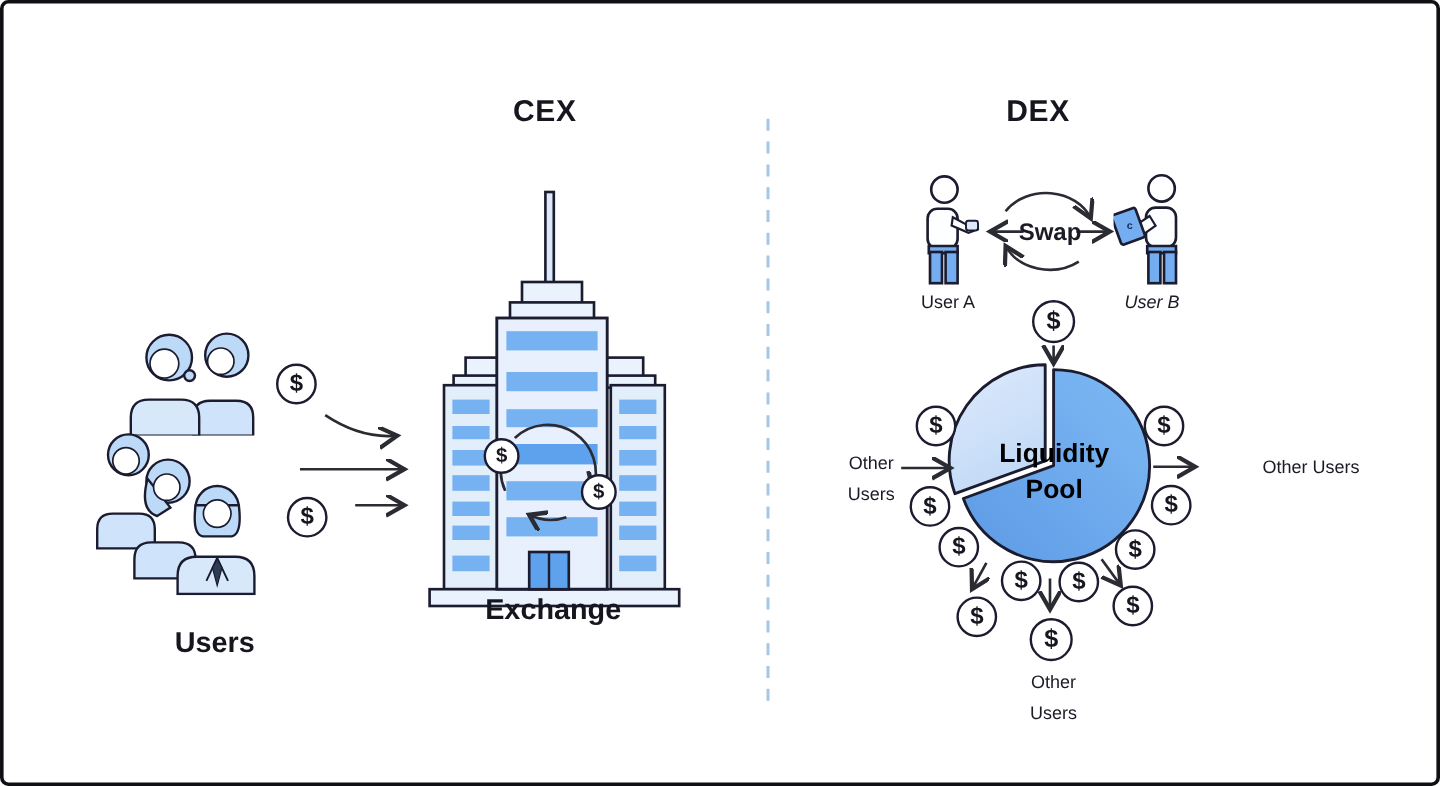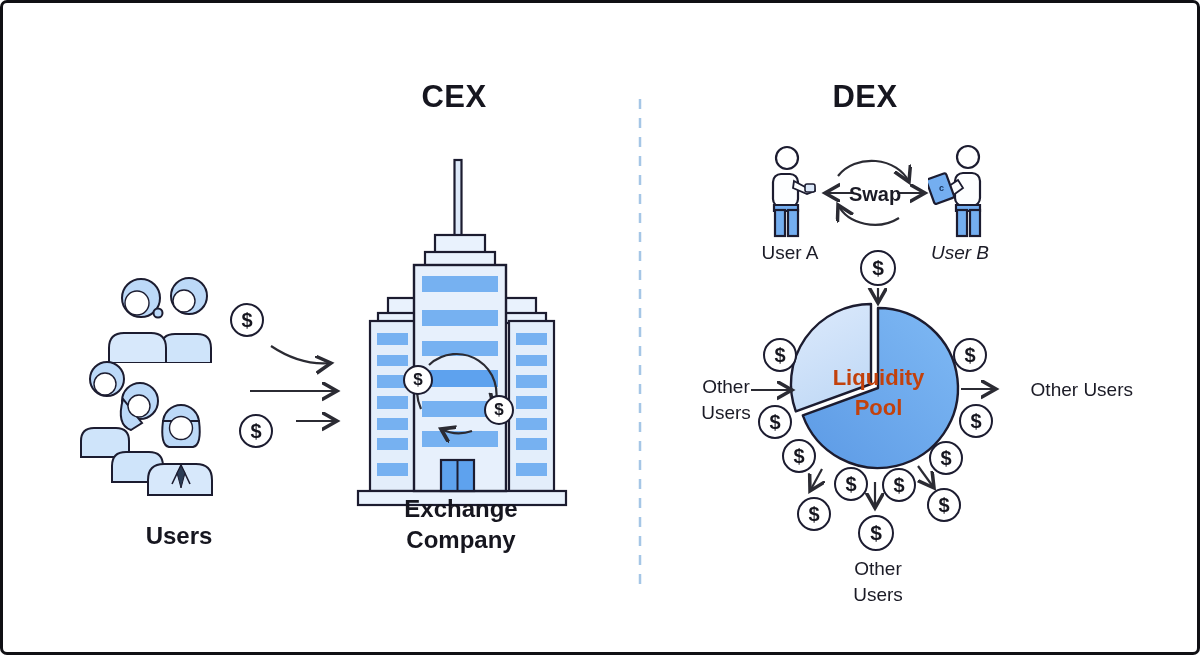--- a/index.html
+++ b/index.html
@@ -2,32 +2,32 @@
 <html><head>
 <meta charset="utf-8">
 <style>
   html,body{margin:0;padding:0;background:#fff;}
   .frame{
     position:relative;width:1194px;height:649px;
     border:3px solid #101014;border-radius:7px;background:#fff;
     font-family:"Liberation Sans",sans-serif;color:#16161f;overflow:hidden;
   }
   .abs{position:absolute;}
-  .title{font-size:31px;font-weight:700;letter-spacing:.5px;text-align:center;width:120px;}
+  .title{font-size:25px;font-weight:700;letter-spacing:.5px;text-align:center;width:120px;}
   .biglabel{font-size:24px;font-weight:700;text-align:center;line-height:31px;}
-  .smlabel{font-size:19px;font-weight:400;text-align:center;line-height:26px;color:#1b1b26;}
+  .smlabel{font-size:15px;font-weight:400;text-align:center;line-height:26px;color:#1b1b26;}
   .coin{
     position:absolute;box-sizing:border-box;background:#fff;border:2.5px solid #1c1c30;
     border-radius:50%;display:flex;align-items:center;justify-content:center;
     font-weight:700;color:#16161f;z-index:6;
   }
   .c34{width:34px;height:34px;font-size:20px;}
   .c36{width:36px;height:36px;font-size:21px;}
   .c30{width:30px;height:30px;font-size:17px;}
-  .poolabel{font-size:22px;font-weight:700;text-align:center;line-height:30px;color:#c2410c;z-index:7;}
+  .poolabel{font-size:22px;font-weight:700;text-align:center;line-height:30px;color:#000000;z-index:7;}
   svg{display:block;}
 </style>
 </head>
 <body>
 
 <div class="frame">
 
   <div class="abs title" style="left:391px;top:76px;">CEX</div>
   <div class="abs title" style="left:802px;top:76px;">DEX</div>
 
@@ -124,21 +124,20 @@
     <g stroke="#2b2b33" stroke-width="2.2" fill="none">
       <path d="M76,209 A40,40 0 0 1 141,252" marker-end="url(#ah2)"></path>
       <path d="M119,275 A40,40 0 0 1 88,273" marker-end="url(#ah2)"></path>
       <path d="M68,253 A40,40 0 0 1 67,222" marker-end="url(#ah2)"></path>
     </g>
   </svg>
 
   <div class="abs biglabel" style="left:116px;top:517px;width:120px;">Users</div>
   <div class="abs biglabel" style="left:368px;top:490px;width:180px;">
     <div>Exchange</div>
-    <div>Company</div>
   </div>
 
   <svg class="abs" style="left:757px;top:142px;" width="60" height="94" viewBox="0 0 60 94">
     <g stroke="#1c1c30" stroke-width="2.2">
       <circle cx="27" cy="13" r="11" fill="#fff"></circle>
       <rect x="13" y="29" width="25" height="33" rx="8" fill="#FDFEFF"></rect>
       <path d="M34,36 l13,7 7,-3 1,6 -8,3 -14,-6 z" fill="#FDFEFF" stroke-width="1.8"></path>
       <rect x="45" y="39" width="10" height="8" rx="2" fill="#DCE9FA" stroke-width="1.6"></rect>
       <path d="M14,60 h24 v6 h-24 z" fill="#74AEF0"></path>
       <rect x="15" y="65" width="10" height="26" fill="#74AEF0"></rect>

